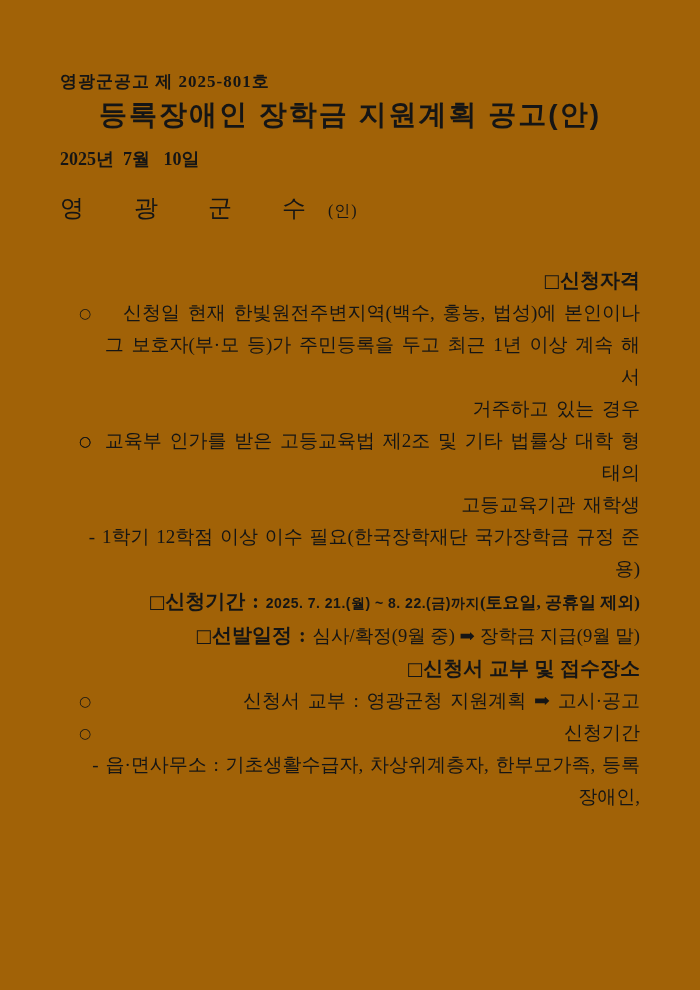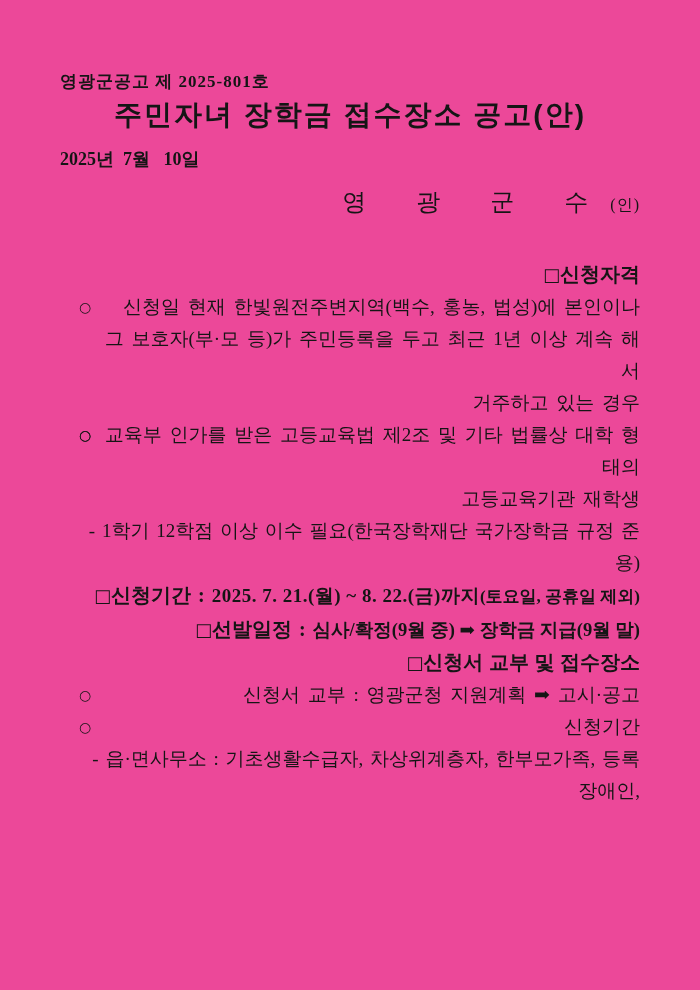--- a/index.html
+++ b/index.html
@@ -1,17 +1,17 @@
 <!DOCTYPE html>
 <html lang="ko"><head>
 <meta charset="utf-8">
 <style>
   html,body { margin:0; padding:0; background:#e8e8e8; }
   .page {
-    width:700px; height:990px; background:#ec4899; color:#151515;
+    width:700px; height:990px; background:#a16207; color:#151515;
     position:relative; overflow:hidden; margin:0 auto;
     font-family:"Liberation Serif","DejaVu Serif",serif;
   }
   .content { padding:0 60px; }
 
   .doc-number { padding-top:70px; font-size:17px; font-weight:600; letter-spacing:1px; }
 
   .title1 {
     margin-top:24px; text-align:center;
     font-family:"Liberation Sans","DejaVu Sans",sans-serif;
@@ -23,60 +23,60 @@
     font-weight:700; font-size:28px; letter-spacing:2px;
   }
 
   .intro {
     margin-top:16px; font-size:19px; line-height:32px;
     white-space:pre-line; text-indent:14px; word-spacing:4px;
   }
 
   .date { margin-top:13px; text-align:left; font-size:18px; white-space:pre; font-weight:600; }
 
-  .signer-row { margin-top:15px; text-align:right; }
+  .signer-row { margin-top:21px; text-align:left; }
   .signer { font-size:24px; letter-spacing:16px; word-spacing:12px; white-space:pre; }
   .seal { font-size:16px; letter-spacing:1px; margin-left:2px; }
 
   .docbody { margin-top:40px; font-size:19px; }
   .line { line-height:32px;text-align:right; }
 
   .h {
     font-family:"Liberation Sans","DejaVu Sans",sans-serif;
     font-weight:700; font-size:20px;
   }
   .box {
     display:inline-block; width:26px;
     font-family:"DejaVu Sans","Liberation Sans",sans-serif;
     font-weight:400; font-size:18px;
   }
   .sep { font-family:"Liberation Serif",serif; font-weight:700; padding:0 7px; }
-  .vbold { font-family:Liberation Serif, serif; font-weight:700; font-size:19px; letter-spacing:0.5px;margin-top:40px; }
-  .vreg  { font-family:"Liberation Serif","DejaVu Serif",serif; font-weight:700; font-size:18.5px; }
+  .vbold { font-family:Liberation Sans, sans-serif; font-weight:700; font-size:14px; letter-spacing:0.5px;margin-top:40px; }
+  .vreg  { font-family:"Liberation Serif","DejaVu Serif",serif; font-weight:400; font-size:18.5px; }
   .vnote { font-family:"Liberation Serif","DejaVu Serif",serif; font-weight:700; font-size:17px; }
 
   .bullet { position:relative; padding-left:40px; }
   .circ {
     position:absolute; left:19px; top:0; line-height:32px;
     font-family:"DejaVu Sans","Liberation Sans",sans-serif;
     font-weight:700; font-size:14px;
   }
   .btext { white-space:pre-line; word-spacing:3px; }
 
   .dashnote { padding-left:26px; word-spacing:2px; }
 </style>
 </head>
 <body>
 
 <div class="page">
   <div class="content">
 
     <div class="doc-number">영광군공고 제 2025-801호</div>
 
-    <div class="title2">주민자녀 장학금 접수장소 공고(안)</div>
+    <div class="title2">등록장애인 장학금 지원계획 공고(안)</div>
 
 
     <div class="date">2025년  7월   10일</div>
 
     <div class="signer-row">
       <span class="signer">영 광 군 수</span>
       <span class="seal">(인)</span>
     </div>
 
     <div class="docbody">

